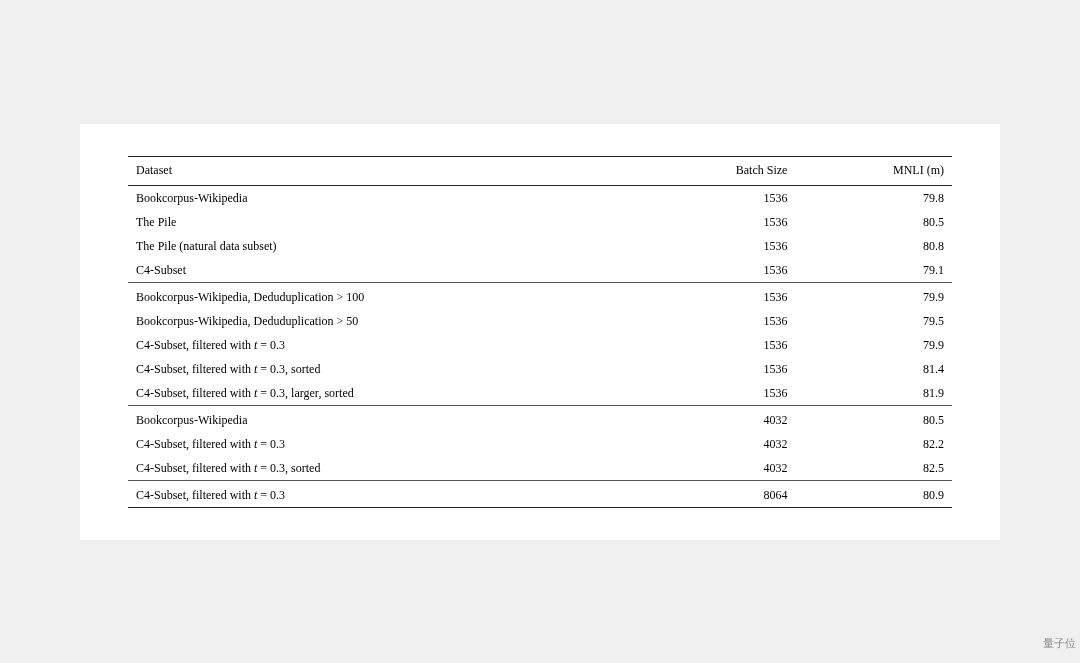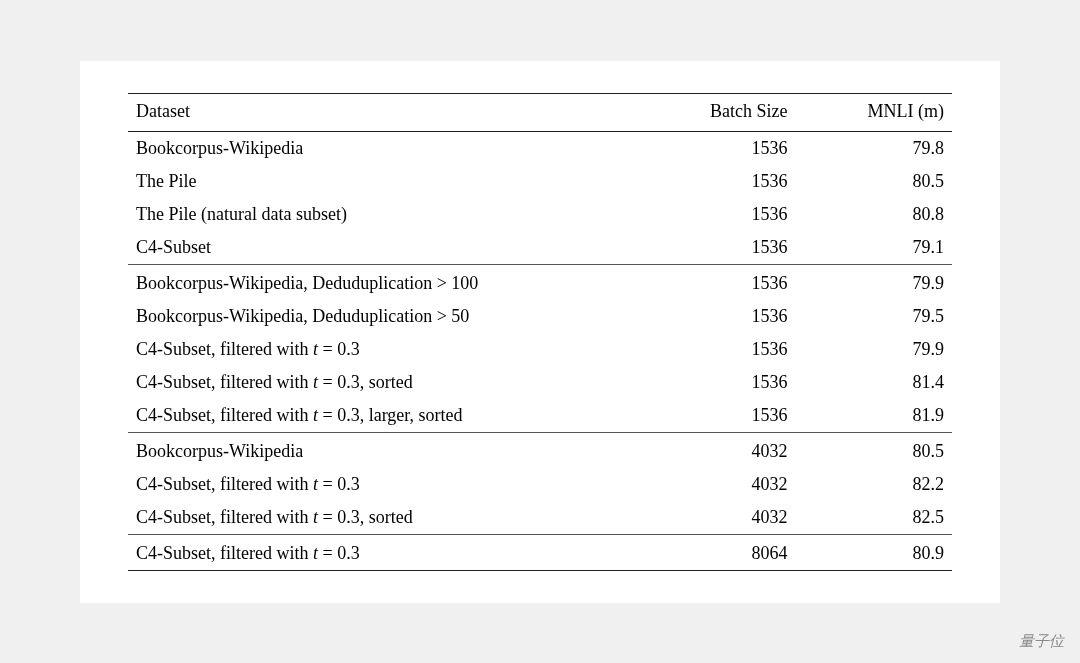--- a/index.html
+++ b/index.html
@@ -20,21 +20,21 @@
 
     .table-container {
       background: #ffffff;
       padding: 32px 48px;
       width: 920px;
     }
 
     table {
       width: 100%;
       border-collapse: collapse;
-      font-size: 18px;
+      font-size: 12px;
       line-height: 1.5;
     }
 
     thead tr th {
       text-align: left;
       font-weight: normal;
       padding: 4px 8px 6px 8px;
       border-top: 1.5px solid #222;
       border-bottom: 1.5px solid #222;
     }
@@ -74,25 +74,24 @@
       margin-top: 36px;
     }
 
     .col-mnli {
       width: 19%;
     }
 
     .watermark {
       position: fixed;
       bottom: 12px;
-      right: 16px;
-      font-size: 15px;
+      right: 4px;
+      font-size: 11px;
       color: #888;
       font-family: sans-serif;
-      font-style: italic;
     }
   </style>
 </head>
 <body>
 
 <div class="table-container">
   <table>
     <thead>
       <tr>
         <th class="col-dataset">Dataset</th>

